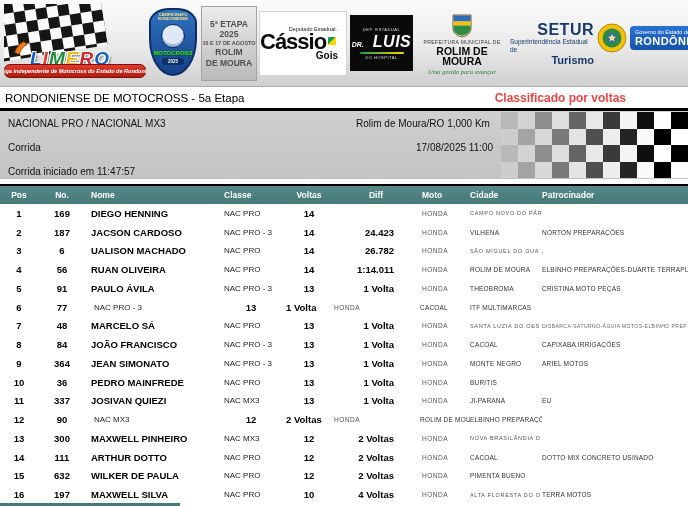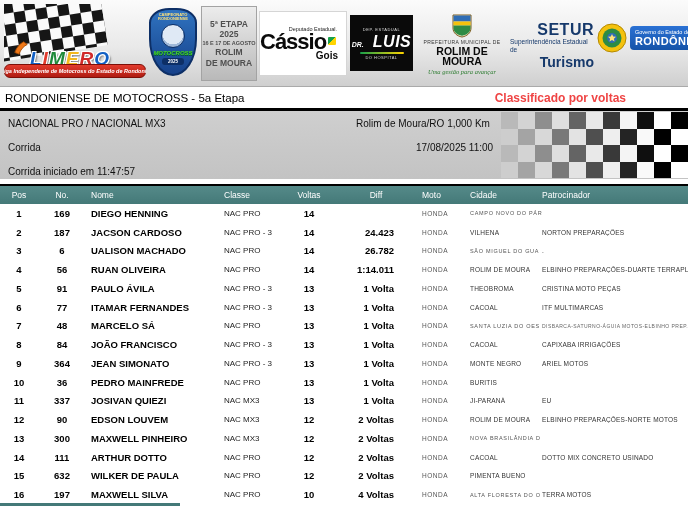--- a/index.html
+++ b/index.html
@@ -45,21 +45,21 @@
 
   .pref{left:416px;top:6px;width:92px;height:76px;display:flex;flex-direction:column;align-items:center;justify-content:center;gap:1px;text-align:center;}
   .pref-crest{width:20px;height:24px;}
   .pref-l1{font-size:5px;color:#333;letter-spacing:.4px;}
   .pref-l2{font-size:10.5px;font-weight:800;color:#0a0a0a;line-height:1;}
   .pref-l3{font-size:6.5px;font-style:italic;color:#2e7d32;font-family:"Liberation Serif","DejaVu Serif",serif;}
 
   .setur{left:510px;top:22px;width:84px;height:42px;display:flex;flex-direction:column;align-items:flex-end;color:#16396b;}
   .setur-name{font-size:16px;font-weight:900;line-height:1;letter-spacing:.5px;}
   .setur-l2{font-size:6.5px;line-height:1.2;}
-  .setur-l3{font-size:14px;font-weight:800;line-height:1.2;}
+  .setur-l3{font-size:11px;font-weight:800;line-height:1.2;}
 
   .gov{left:597px;top:15px;width:89px;height:46px;display:flex;align-items:center;gap:3px;}
   .gov-coat{width:30px;height:30px;flex:0 0 auto;}
   .gov-box{background:linear-gradient(180deg,#2a71d4,#1553a8);border-radius:4px;padding:3px 5px;display:flex;flex-direction:column;color:#fff;}
   .gov-l1{font-size:5.5px;line-height:1.2;}
   .gov-l2{font-size:11px;font-weight:900;letter-spacing:.4px;line-height:1.1;}
 
   
   .titlebar{height:21px;border-bottom:3px solid #000;display:flex;align-items:center;justify-content:space-between;padding:0 10px 0 5px;background:#fff;}
   .title-left{font-size:11.5px;color:#000;}
@@ -70,21 +70,21 @@
   .info span{position:absolute;font-size:10px;color:#111;white-space:nowrap;}
   .i-cat{left:8px;top:7px;}
   .i-loc{left:356px;top:7px;}
   .i-ses{left:8px;top:31px;}
   .i-dt{left:416px;top:31px;}
   .i-start{left:8px;top:55px;}
   .checker{position:absolute;right:0;top:1px;width:187px;height:66px;display:grid;grid-template-columns:repeat(11,17px);grid-auto-rows:16.5px;}
 
   
   .gap{height:5px;background:#fff;}
-  .thead{height:18px;border-top:2px solid #000;background:linear-gradient(180deg,#558a89,#447978);display:grid;align-items:center;color:#fff;font-weight:normal;font-size:8.5px;}
+  .thead{height:18px;border-top:2px solid #000;background:linear-gradient(180deg,#558a89,#447978);display:grid;align-items:center;color:#fff;font-weight:bold;font-size:8.5px;}
   .grid-cols{grid-template-columns:38px 48px 130px 70px 46px 88px 50px 72px 1fr;}
   .tbody{height:300px;display:flex;flex-direction:column;}
   .trow{flex:1;display:grid;align-items:center;background:#fff;}
   .cell{white-space:nowrap;overflow:hidden;}
   .c-pos{text-align:center;}
   .c-no{text-align:center;}
   .c-nome{padding-left:5px;}
   .c-classe{padding-left:8px;font-size:8px;color:#1c1c1c;}
   .c-voltas{text-align:center;}
   .c-diff{text-align:right;padding-right:26px;}
@@ -304,21 +304,20 @@
         <span class="cell c-classe">NAC PRO - 3</span>
         <span class="cell c-voltas cell-strong">13</span>
         <span class="cell c-diff cell-strong">1 Volta</span>
         <span class="cell c-moto">HONDA</span>
         <span class="cell c-cidade">THEOBROMA</span>
         <span class="cell c-patro">CRISTINA MOTO PEÇAS</span>
       </div>
       <div class="trow grid-cols">
         <span class="cell c-pos cell-strong">6</span>
         <span class="cell c-no cell-strong">77</span>
-        <span class="cell c-nome cell-strong">ITAMAR FERNANDES</span>
         <span class="cell c-classe">NAC PRO - 3</span>
         <span class="cell c-voltas cell-strong">13</span>
         <span class="cell c-diff cell-strong">1 Volta</span>
         <span class="cell c-moto">HONDA</span>
         <span class="cell c-cidade">CACOAL</span>
         <span class="cell c-patro">ITF MULTIMARCAS</span>
       </div>
       <div class="trow grid-cols">
         <span class="cell c-pos cell-strong">7</span>
         <span class="cell c-no cell-strong">48</span>
@@ -370,21 +369,20 @@
         <span class="cell c-classe">NAC MX3</span>
         <span class="cell c-voltas cell-strong">13</span>
         <span class="cell c-diff cell-strong">1 Volta</span>
         <span class="cell c-moto">HONDA</span>
         <span class="cell c-cidade">JI-PARANÁ</span>
         <span class="cell c-patro">EU</span>
       </div>
       <div class="trow grid-cols">
         <span class="cell c-pos cell-strong">12</span>
         <span class="cell c-no cell-strong">90</span>
-        <span class="cell c-nome cell-strong">EDSON LOUVEM</span>
         <span class="cell c-classe">NAC MX3</span>
         <span class="cell c-voltas cell-strong">12</span>
         <span class="cell c-diff cell-strong">2 Voltas</span>
         <span class="cell c-moto">HONDA</span>
         <span class="cell c-cidade">ROLIM DE MOURA</span>
         <span class="cell c-patro">ELBINHO PREPARAÇÕES-NORTE MOTOS</span>
       </div>
       <div class="trow grid-cols">
         <span class="cell c-pos cell-strong">13</span>
         <span class="cell c-no cell-strong">300</span>

